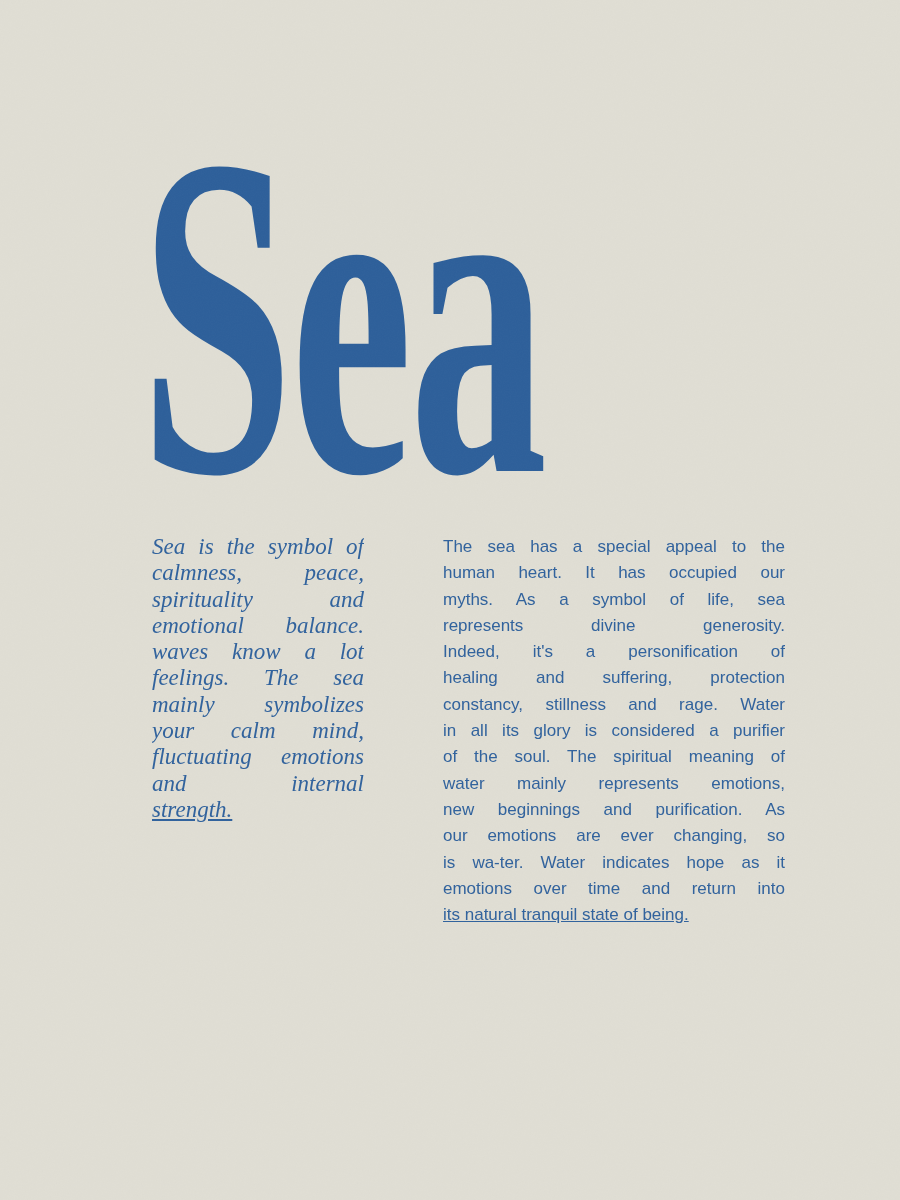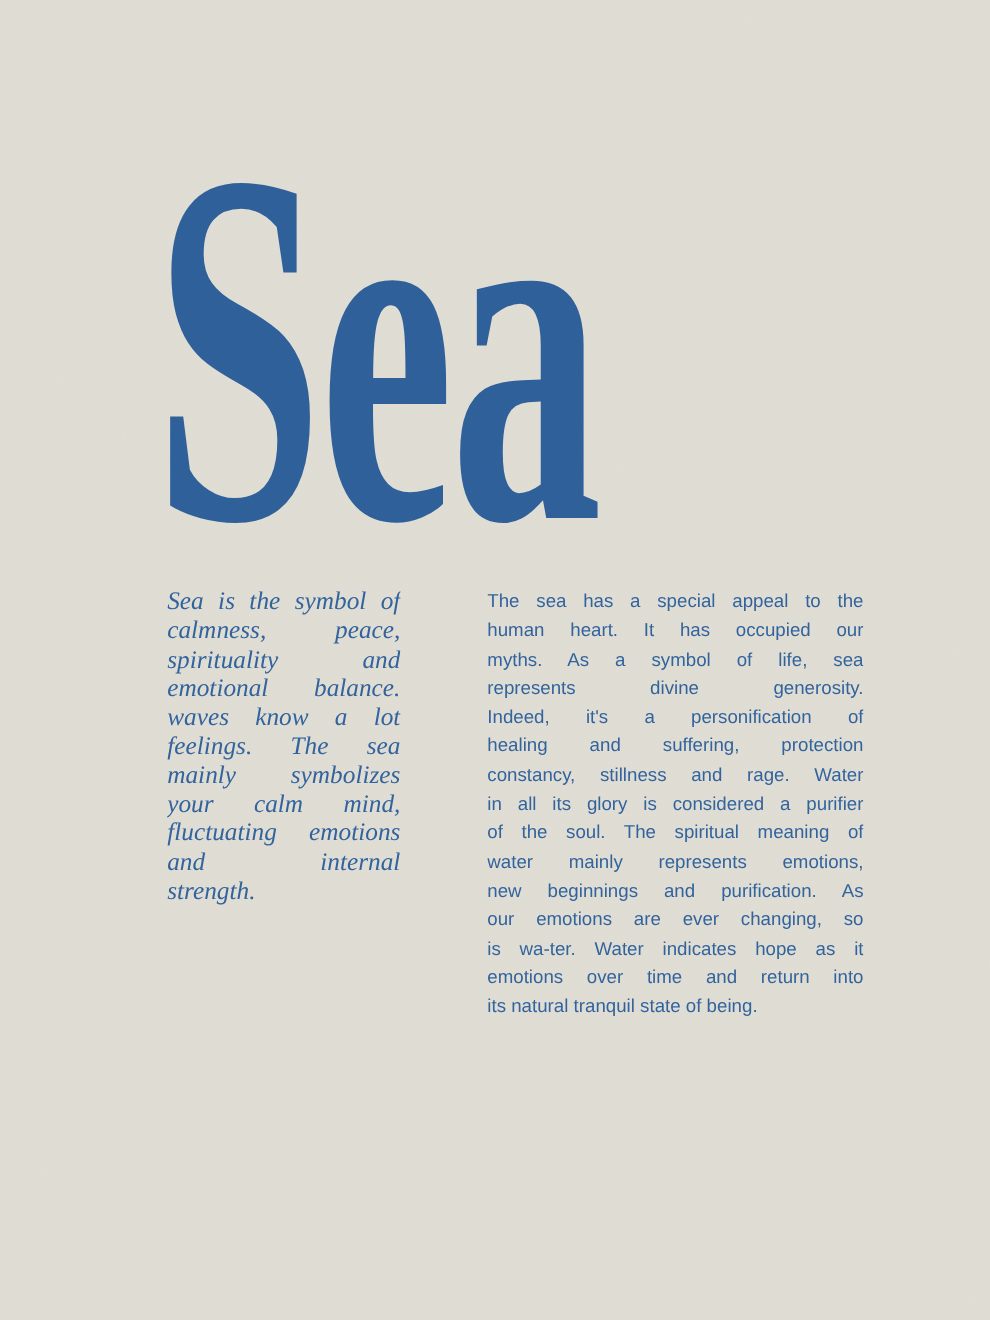--- a/index.html
+++ b/index.html
@@ -58,20 +58,21 @@
   }
   .jline {
     text-align: justify;
     text-align-last: justify;
     white-space: normal;
     overflow: hidden;
     max-height: 26.3px;
   }
   .jline.last {
     text-align-last: left;
+    text-decoration: underline;
   }
   .grain {
     position: absolute;
     inset: 0;
     width: 100%;
     height: 100%;
     pointer-events: none;
     opacity: 0.5;
   }
 </style>

